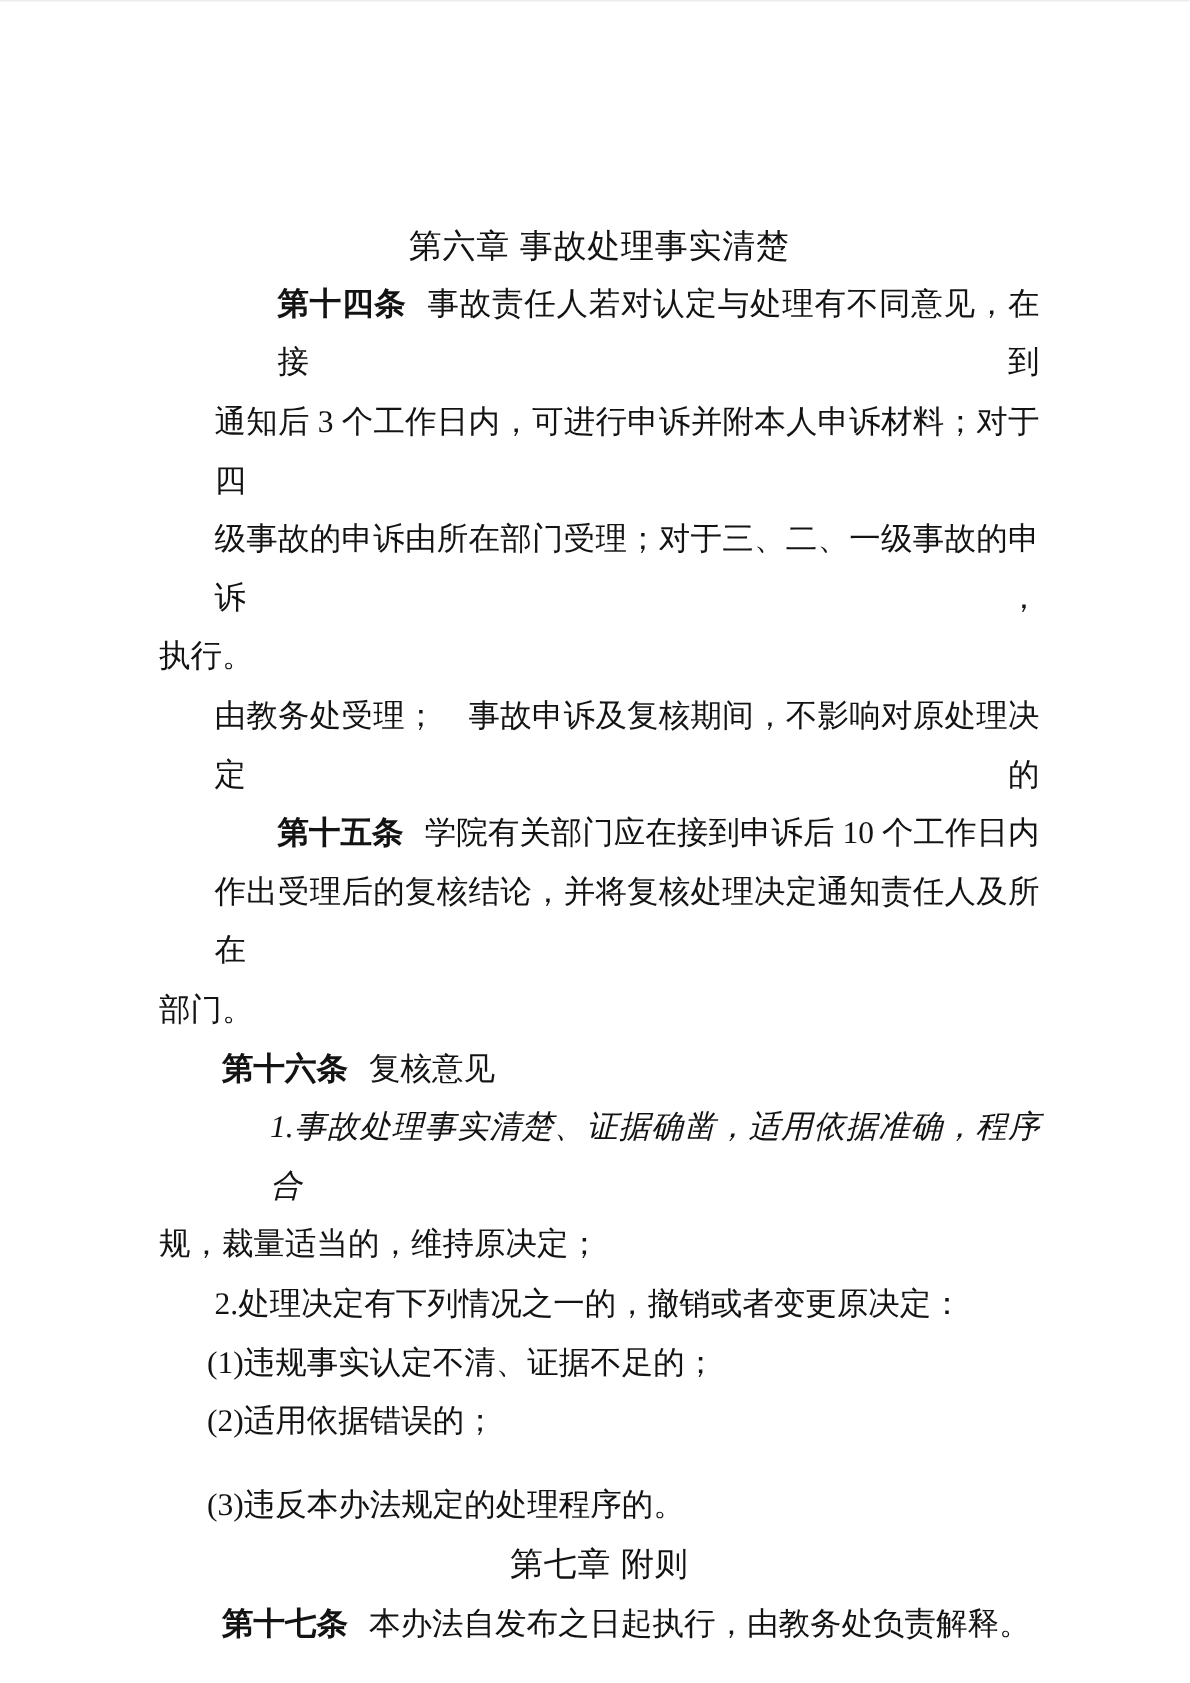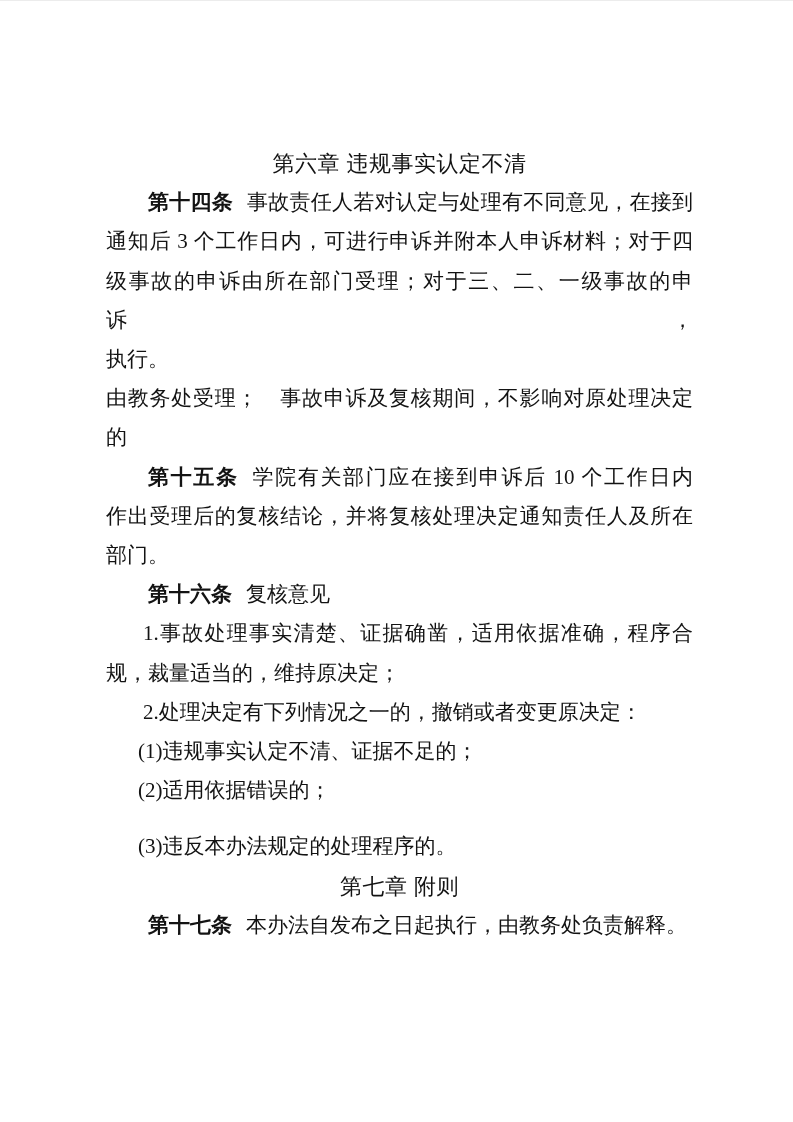--- a/index.html
+++ b/index.html
@@ -24,51 +24,52 @@
   }
   .line {
     font-family: "Liberation Serif", "DejaVu Serif", serif;
     font-size: 21px;
     line-height: 39.2px;
     color: #131313;
   }
   .line.justify {
     text-align: justify;
     text-align-last: justify;
+    margin-left: 37px;
   }
   .line.heading {
     font-family: "Liberation Sans", "DejaVu Sans", sans-serif;
     font-weight: bold;
     font-size: 22px;
     text-align: center;
     text-align-last: center;
     letter-spacing: 0.5px;
   }
   .label {
     font-weight: bold;
     margin-right: 14px;
   }
   .plain { font-weight: normal; }
 </style>
 </head>
 <body>
 
 <div class="page">
   <div class="doc">
-      <div class="line heading"><span class="plain">第六章 违规事实认定不清</span></div>
+      <div class="line heading"><span class="plain">第六章 事故处理事实清楚</span></div>
       <div class="line justify" style="padding-left: 42px;"><span class="label">第十四条</span><span class="plain">事故责任人若对认定与处理有不同意见，在接到</span></div>
       <div class="line justify"><span class="plain">通知后 3 个工作日内，可进行申诉并附本人申诉材料；对于四</span></div>
       <div class="line justify"><span class="plain">级事故的申诉由所在部门受理；对于三、二、一级事故的申诉，</span></div>
       <div class="line"><span class="plain">执行。</span></div>
       <div class="line justify"><span class="plain">由教务处受理；　事故申诉及复核期间，不影响对原处理决定的</span></div>
       <div class="line justify" style="padding-left: 42px;"><span class="label">第十五条</span><span class="plain">学院有关部门应在接到申诉后 10 个工作日内</span></div>
       <div class="line justify"><span class="plain">作出受理后的复核结论，并将复核处理决定通知责任人及所在</span></div>
       <div class="line"><span class="plain">部门。</span></div>
       <div class="line" style="padding-left: 42px;"><span class="label">第十六条</span><span class="plain">复核意见</span></div>
-      <div class="line justify" style="padding-left: 37px;"><span class="plain">1.事故处理事实清楚、证据确凿，适用依据准确，程序合</span></div>
+      <div class="line justify" style="padding-left: 37px; font-style: italic;"><span class="plain">1.事故处理事实清楚、证据确凿，适用依据准确，程序合</span></div>
       <div class="line"><span class="plain">规，裁量适当的，维持原决定；</span></div>
       <div class="line" style="padding-left: 37px;"><span class="plain">2.处理决定有下列情况之一的，撤销或者变更原决定：</span></div>
       <div class="line" style="padding-left: 32px;"><span class="plain">(1)违规事实认定不清、证据不足的；</span></div>
       <div class="line" style="padding-left: 32px;"><span class="plain">(2)适用依据错误的；</span></div>
       <div class="line" style="padding-left: 32px; margin-top: 17px;"><span class="plain">(3)违反本办法规定的处理程序的。</span></div>
       <div class="line heading"><span class="plain">第七章 附则</span></div>
       <div class="line" style="padding-left: 42px;"><span class="label">第十七条</span><span class="plain">本办法自发布之日起执行，由教务处负责解释。</span></div>
     </div>
 </div>
 

